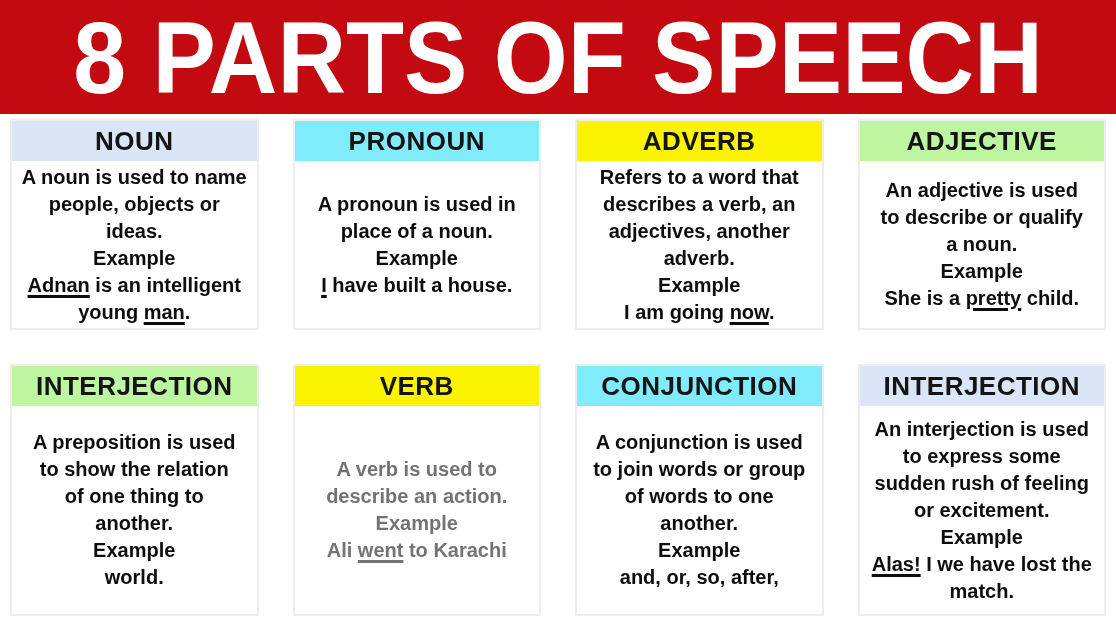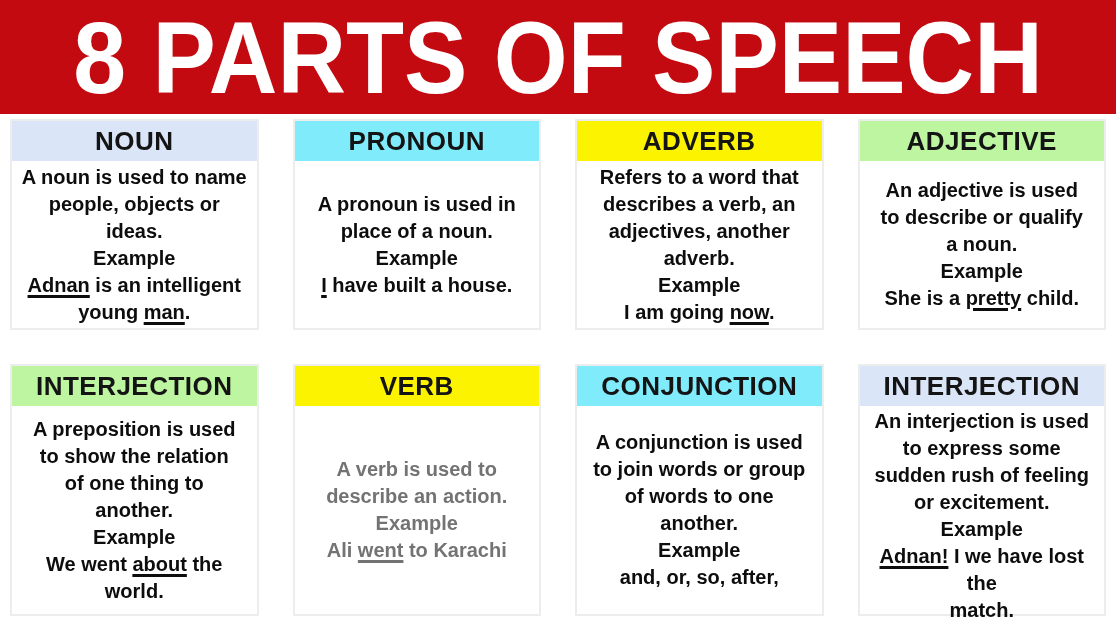--- a/index.html
+++ b/index.html
@@ -128,21 +128,20 @@
     </section>
 
     <section class="card">
       <div class="card-header" style="background: rgb(189, 245, 161);">INTERJECTION</div>
       <div class="card-body" style="color: rgb(13, 13, 13);">
           <div><span>A preposition is used</span></div>
           <div><span>to show the relation</span></div>
           <div><span>of one thing to</span></div>
           <div><span>another.</span></div>
           <div><span>Example</span></div>
-          <div><span>We went </span><span class="u">about</span><span> the</span></div>
           <div><span>world.</span></div>
         </div>
     </section>
 
     <section class="card">
       <div class="card-header" style="background: rgb(251, 243, 0);">VERB</div>
       <div class="card-body" style="color: #737373;">
           <div><span>A verb is used to</span></div>
           <div><span>describe an action.</span></div>
           <div><span>Example</span></div>
@@ -163,19 +162,19 @@
     </section>
 
     <section class="card">
       <div class="card-header" style="background: rgb(218, 229, 248);">INTERJECTION</div>
       <div class="card-body" style="color: rgb(13, 13, 13);">
           <div><span>An interjection is used</span></div>
           <div><span>to express some</span></div>
           <div><span>sudden rush of feeling</span></div>
           <div><span>or excitement.</span></div>
           <div><span>Example</span></div>
-          <div><span class="u">Adnan!</span><span> I we have lost the</span></div>
+          <div><span class="u">Alas!</span><span> I we have lost the</span></div>
           <div><span>match.</span></div>
         </div>
     </section>
 
   </main>
 </div>
 
 </body></html>

